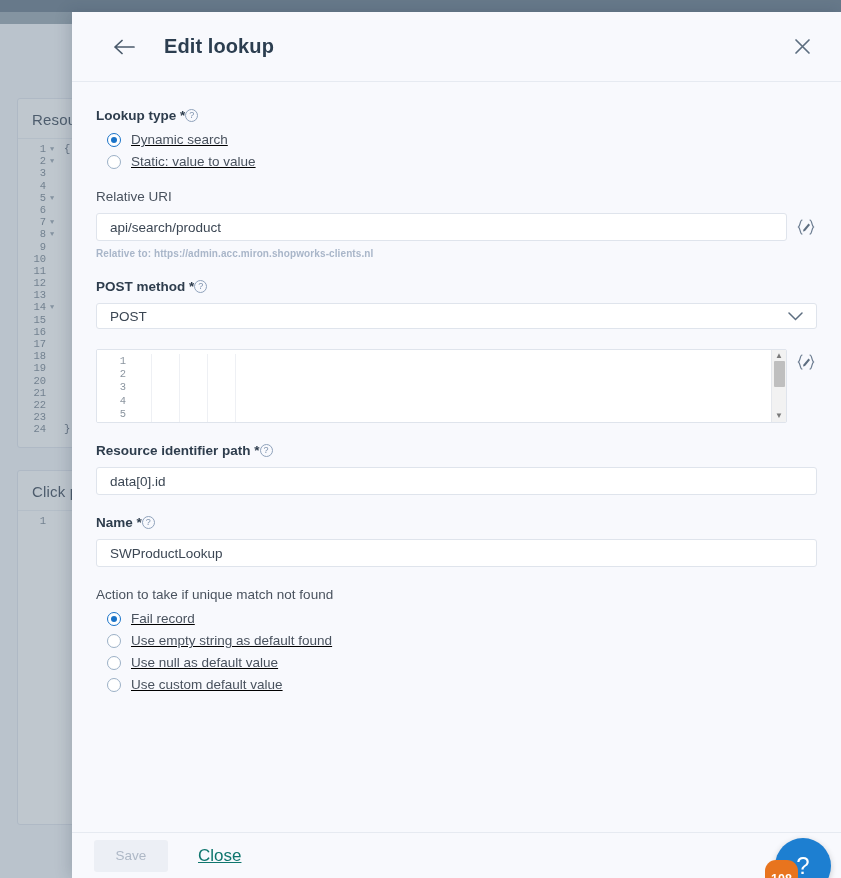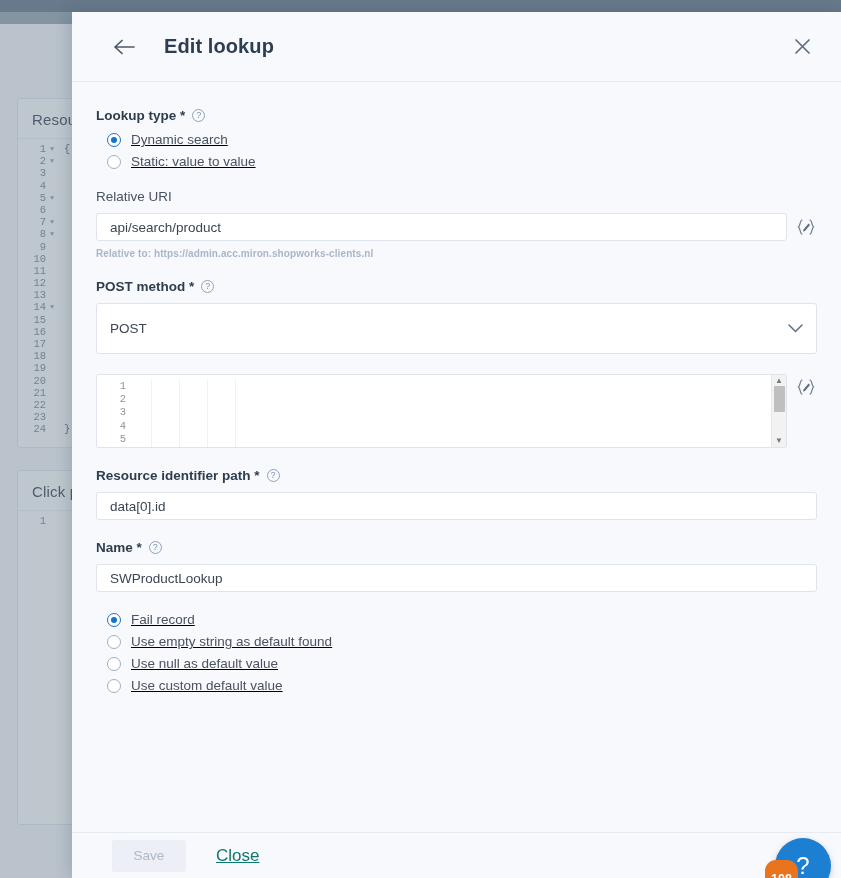--- a/index.html
+++ b/index.html
@@ -85,21 +85,21 @@
   #modal-body {
     flex:1 1 auto; overflow:hidden;
     padding:26px 24px 0 24px;
     background:#f8f9fd;
   }
 
   .field-block { margin-bottom:20px; }
 
   .field-label {
     font-size:13.5px; font-weight:700; color:#2e3d4d;
-    display:flex; align-items:center; gap:7px; margin-bottom:9px;
+    display:flex; align-items:center; margin-bottom:9px;
   }
   .field-label.normal { font-weight:400; color:#49525e; }
   .help-icon {
     width:13px; height:13px; border-radius:50%;
     border:1px solid #8fa2bb; color:#7d91ac;
     font-size:9px; line-height:11px; text-align:center;
     font-weight:400; cursor:pointer; flex:0 0 13px;
   }
 
   .radio-row {
@@ -129,21 +129,21 @@
   .tpl-icon {
     flex:0 0 22px; width:22px; height:26px;
     display:flex; align-items:center; justify-content:center; cursor:pointer;
   }
   .hint-text {
     margin-top:7px; font-size:10px; color:#a9b6c9; font-weight:700;
     letter-spacing:0.1px;
   }
 
   .select-input {
-    width:100%; height:51px;
+    width:100%; height:26px;
     background:#ffffff; border:1px solid #dfe4ec; border-radius:3px;
     font-size:13.5px; color:#3b4653;
     padding:0 13px; display:flex; align-items:center;
     cursor:pointer;
   }
   .select-input .caret { margin-left:auto; }
 
   
   .code-wrap {
     display:flex; align-items:flex-start; gap:8px;
@@ -179,21 +179,21 @@
   .sb-arrow { font-size:8px; color:#7a7a7a; line-height:8px; }
   .sb-thumb {
     width:11px; height:26px; background:#bfbfbf; border-radius:1px;
     margin:1px 0 auto 0;
   }
   .sb-top { display:flex; flex-direction:column; align-items:center; }
 
   #modal-footer {
     flex:0 0 46px; height:46px;
     border-top:1px solid #e6eaf1; background:#f8f9fd;
-    display:flex; align-items:center; padding:0 40px; gap:24px;
+    display:flex; align-items:center; padding:0 22px; gap:24px;
   }
   .btn-save {
     min-width:74px; height:32px; border-radius:3px;
     background:#eceff5; color:#aeb8c6; border:none;
     font-size:13.5px; font-family:"Liberation Sans", sans-serif;
     display:flex; align-items:center; justify-content:center;
   }
   .btn-close {
     background:transparent; border:none; color:#0f766e;
     font-size:17px; font-family:"Liberation Sans", sans-serif;
@@ -480,20 +480,23 @@
 
     <div class="field-block">
       <div class="field-label">
         <span>Name *</span>
         <span class="help-icon">?</span>
       </div>
       <div class="text-input">SWProductLookup</div>
     </div>
 
     <div class="field-block">
+      <div class="field-label normal">
+        <span>Action to take if unique match not found</span>
+      </div>
       <div id="no-match-options">
           <div class="radio-row">
             <div class="radio checked"></div>
             <span class="radio-label">Fail record</span>
           </div>
           <div class="radio-row">
             <div class="radio"></div>
             <span class="radio-label">Use empty string as default found</span>
           </div>
           <div class="radio-row">

